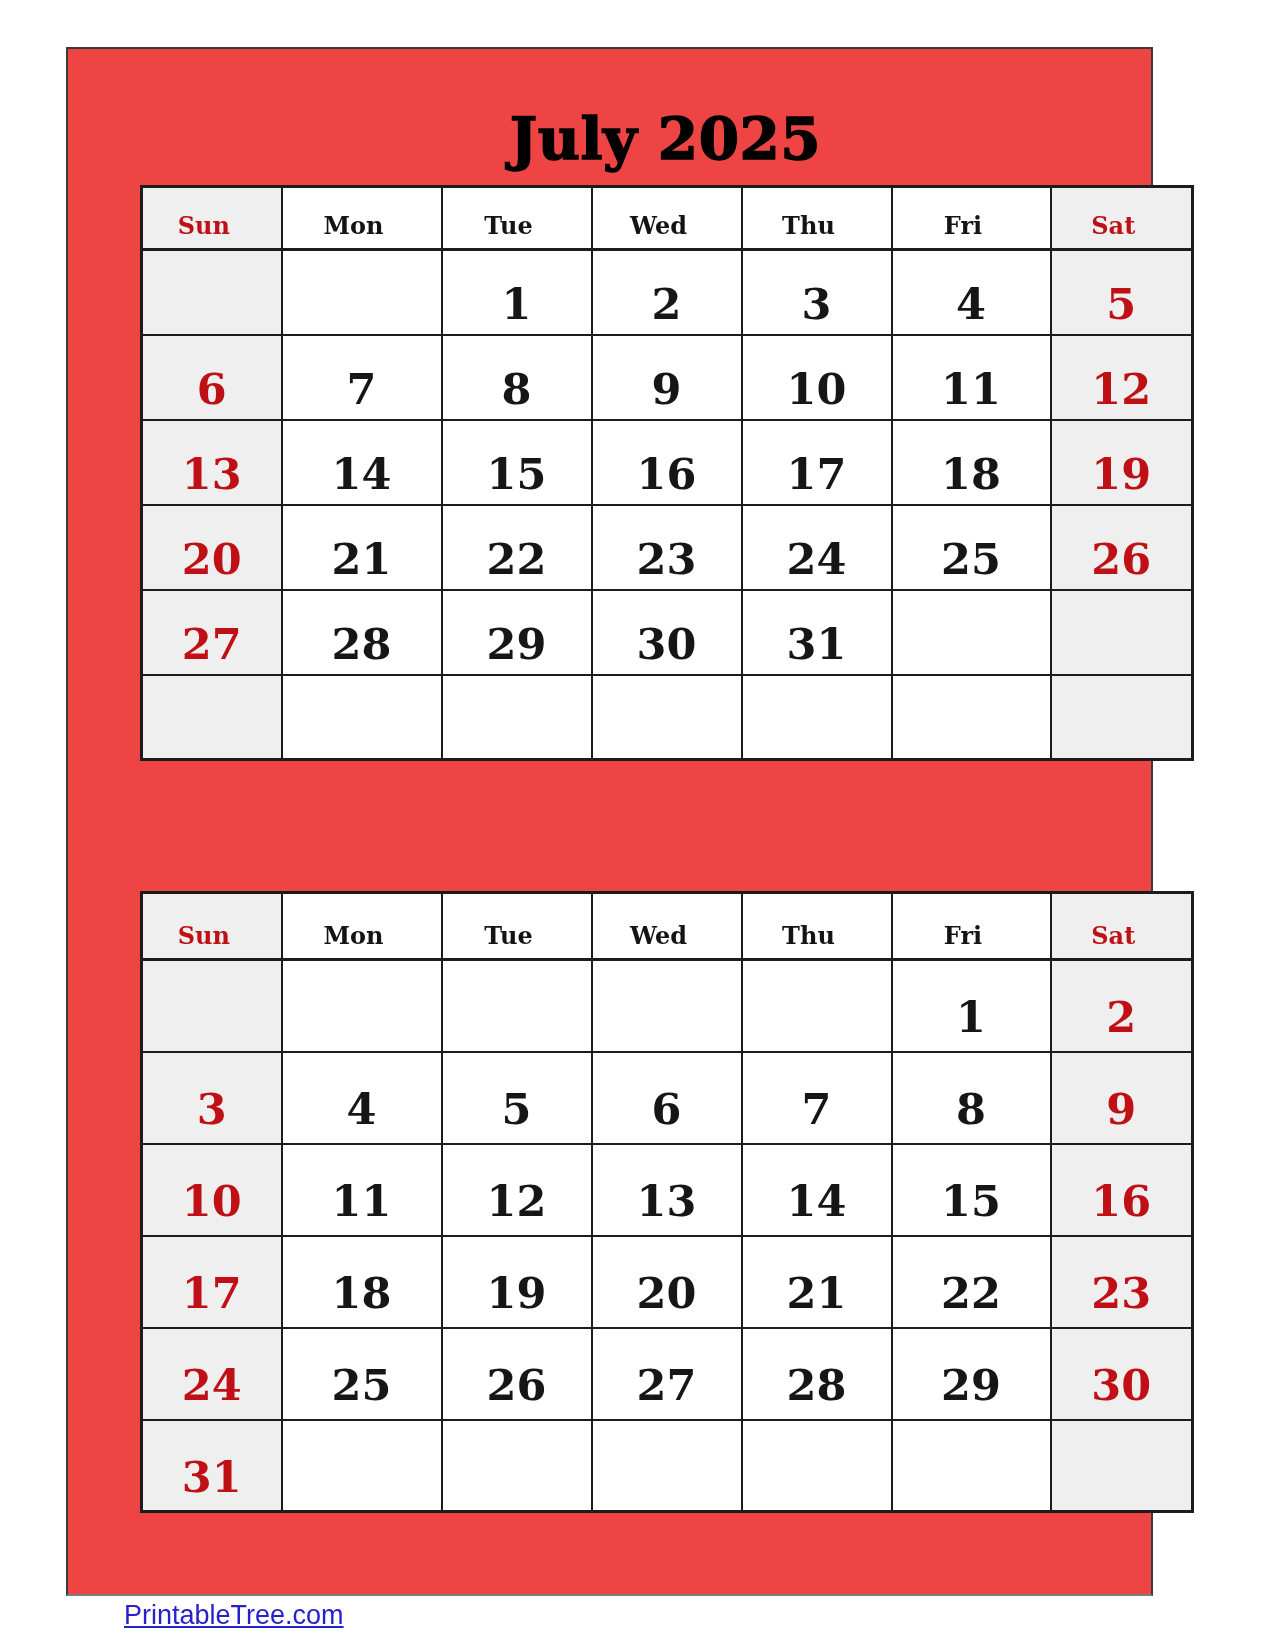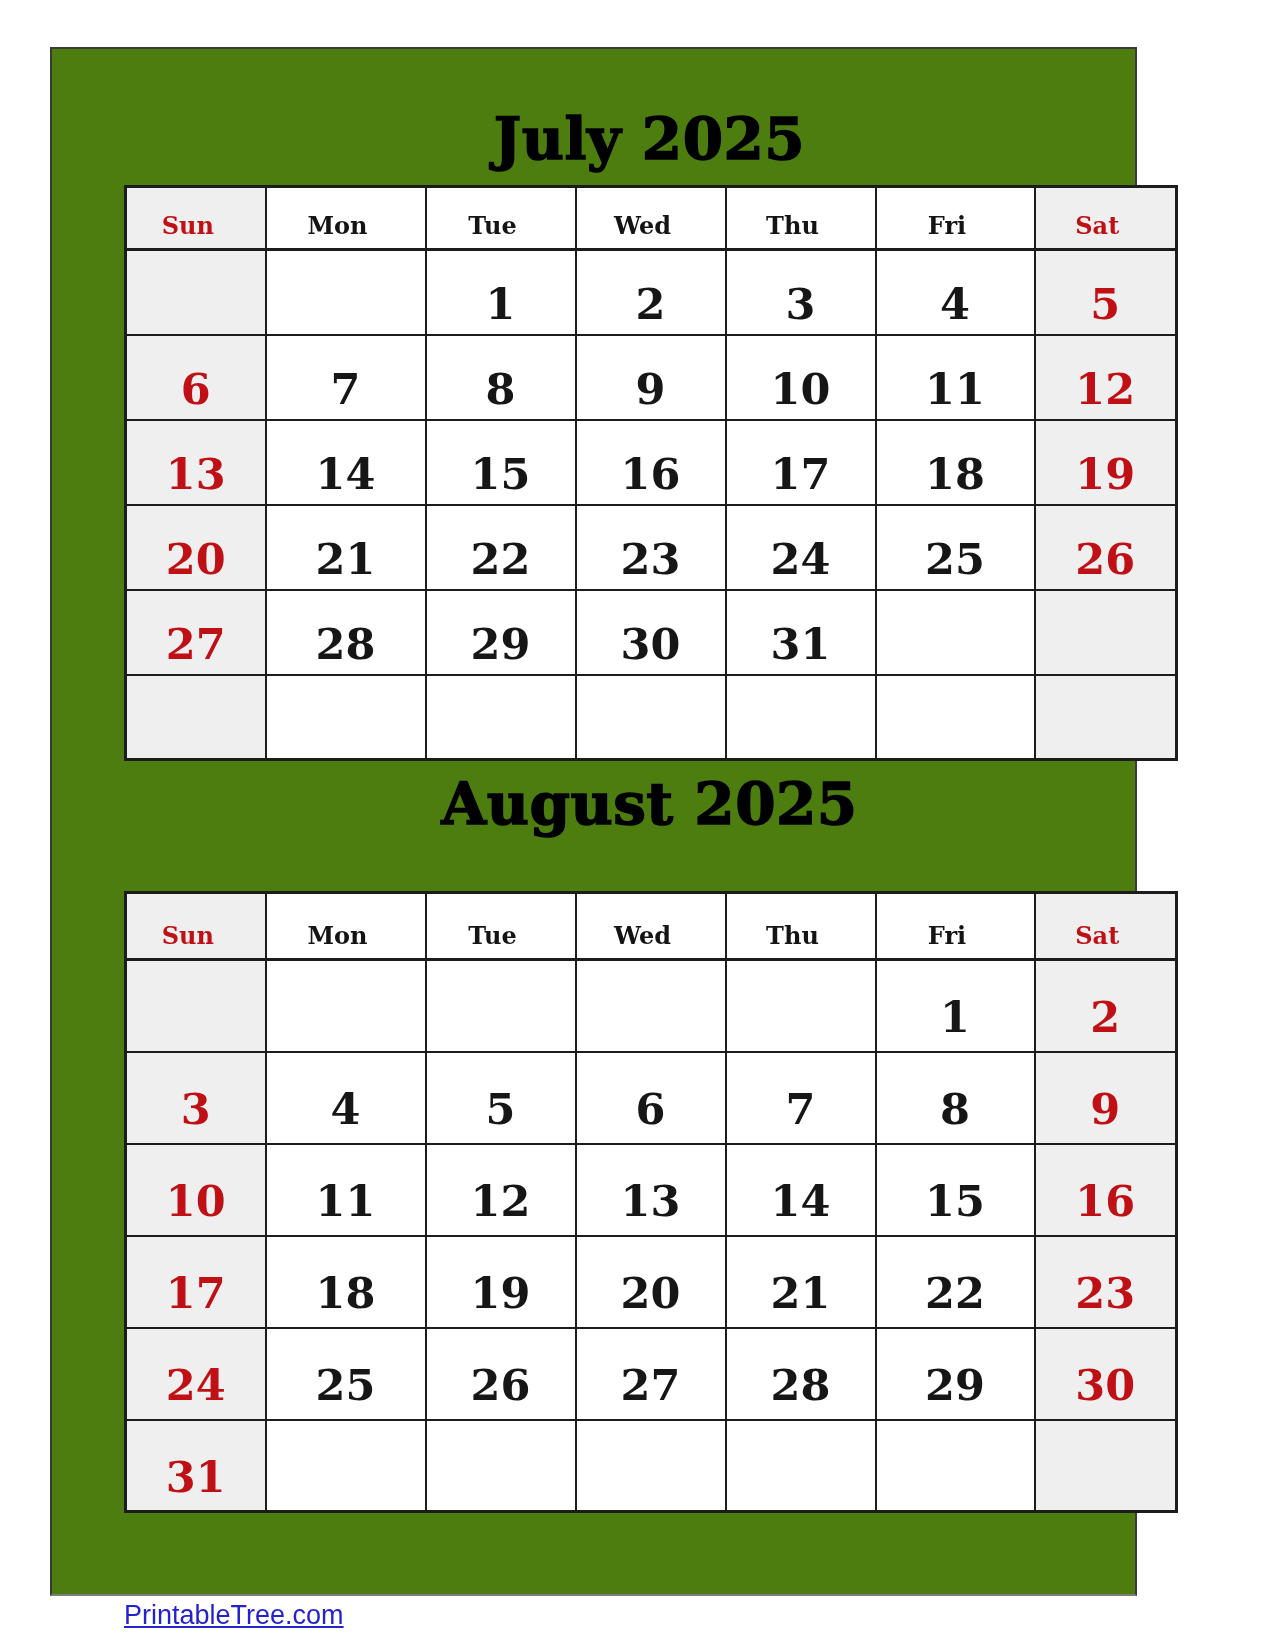--- a/index.html
+++ b/index.html
@@ -9,28 +9,28 @@
   }
   body {
     width: 1275px;
     height: 1650px;
     position: relative;
     font-family: "Liberation Sans", sans-serif;
     overflow: hidden;
   }
   .page-card {
     position: absolute;
-    left: 50px;
+    left: 66px;
     top: 47px;
     width: 1087px;
     height: 1549px;
     box-sizing: border-box;
     border: 2px solid #3a3a3a;
     border-bottom-color: #7d7d7d;
-    background: #4d7c0f;
+    background: #ef4444;
   }
   .content {
     position: absolute;
     left: 72px;
     top: 0;
     width: 1051px;
     height: 100%;
   }
   .month-title {
     position: absolute;
@@ -189,21 +189,20 @@
             <td></td>
             <td></td>
             <td></td>
             <td></td>
             <td></td>
             <td class="we"></td>
           </tr>
         </tbody>
     </table>
 
-    <div class="month-title" id="august-title">August 2025</div>
 
     <table class="calendar" id="august-table">
       <colgroup>
         <col style="width:140px">
           <col style="width:160px">
           <col style="width:150px">
         <col style="width:150px">
           <col style="width:150px">
           <col style="width:159px">
         <col style="width:142px">

